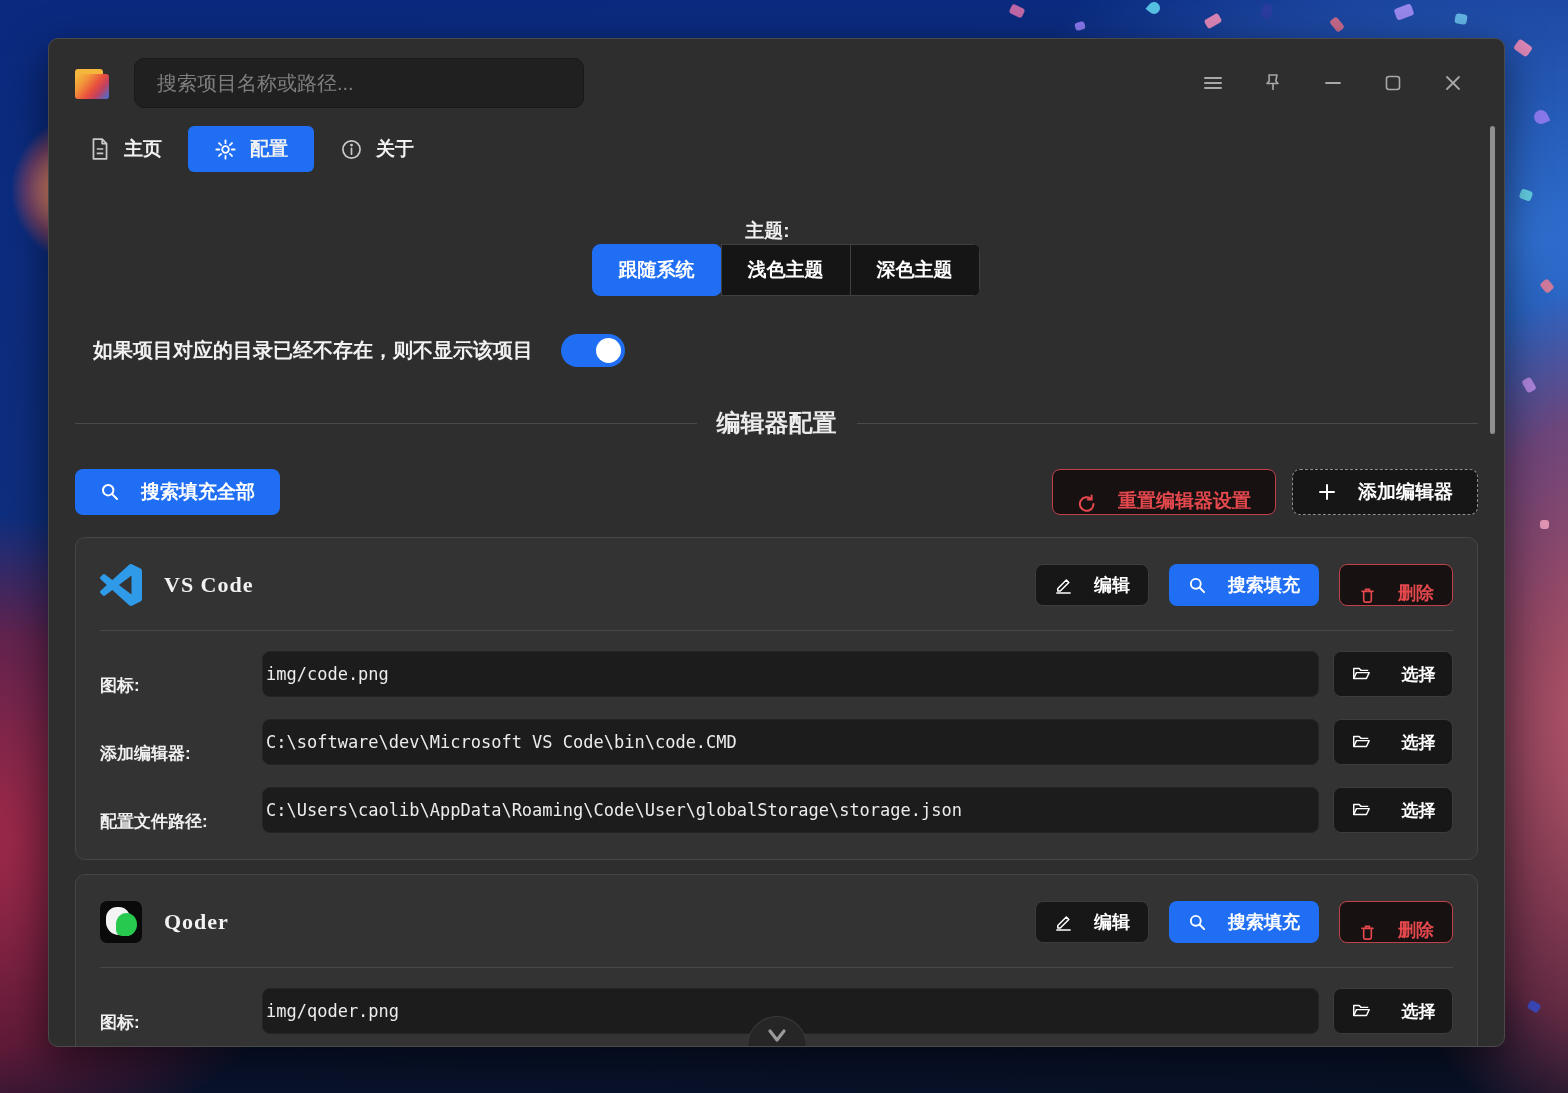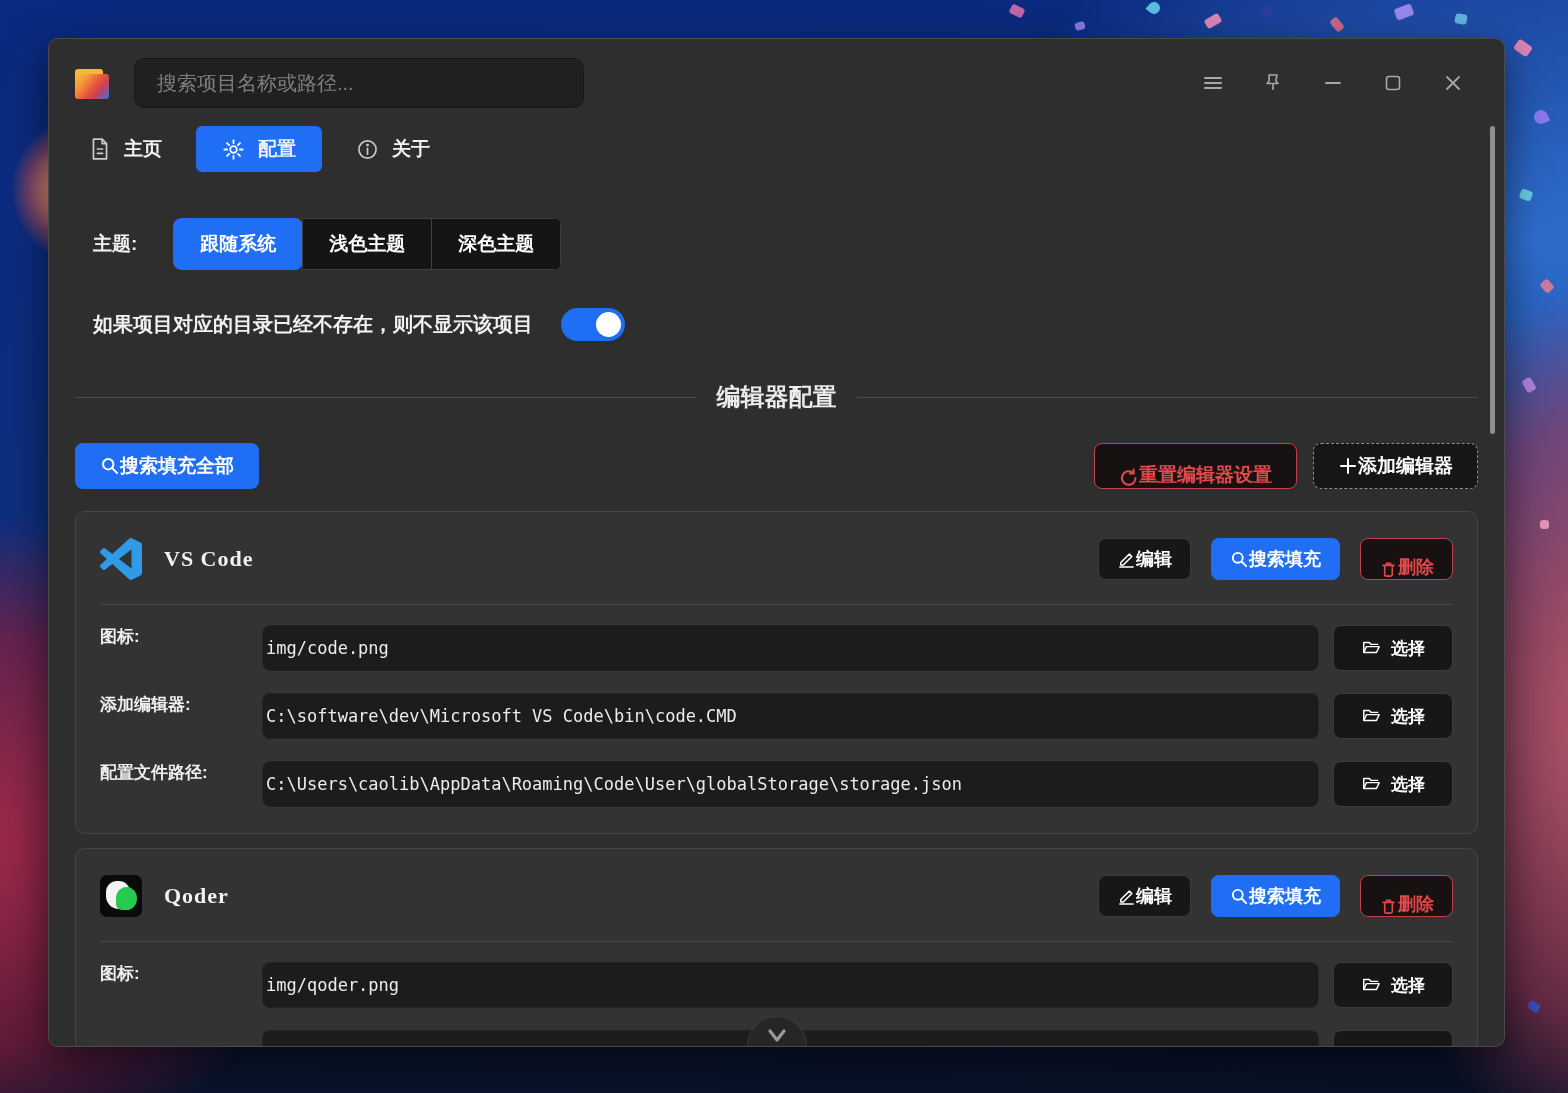--- a/index.html
+++ b/index.html
@@ -32,68 +32,68 @@
     background:linear-gradient(130deg,#f7c03c 0%,#f2953a 28%,#e94f3d 55%,#c2415f 72%,#3b74e0 100%); }
   .search {
     width:450px; height:50px; background:#202020; border:1px solid #191919; border-radius:10px;
     color:#e0e0e0; font-size:20px; padding:0 22px; outline:none; font-family:"Liberation Sans",sans-serif;
   }
   .search::placeholder { color:#7f7f7f; }
   .win-controls { margin-left:auto; display:flex; align-items:center; gap:38px; padding-right:14px; color:#a8a8a8; }
   .win-controls .wbtn { display:flex; align-items:center; justify-content:center; width:22px; height:22px; cursor:pointer; }
 
   
-  .tabs { margin-top:18px; display:flex; align-items:center; gap:20px; }
+  .tabs { margin-top:18px; display:flex; align-items:center; gap:12px; }
   .tab { display:flex; align-items:center; gap:13px; font-size:19px; font-weight:700; color:#f2f2f2;
          padding:10px 14px; border-radius:6px; cursor:pointer; }
   .tab.active { background:#1f6ef3; padding:10px 26px; }
 
   
-  .theme-row { margin-top:46px; margin-left:18px; display:flex; align-items:center; }
+  .theme-row { margin-top:46px; margin-left:18px; display:flex; align-items:center;flex-direction:column; }
   .theme-label { font-size:19px; font-weight:700; color:#f0f0f0; margin-right:36px; }
   .segmented { display:flex; border-radius:8px; overflow:hidden; }
   .seg { padding:12px 26px; font-size:19px; font-weight:700; color:#fff; background:#151515;
          border:1px solid #3f3f3f; cursor:pointer; }
   .seg + .seg { margin-left:-1px; }
   .seg.active { background:#1f6ef3; border-color:#1f6ef3; border-radius:8px; }
 
   
   .toggle-row { margin-top:38px; margin-left:18px; display:flex; align-items:center; }
   .toggle-label { font-size:20px; font-weight:700; color:#f2f2f2; }
   .switch { margin-left:28px; width:64px; height:33px; border-radius:17px; background:#1f6ef3; position:relative; cursor:pointer; flex:none; }
   .switch .knob { position:absolute; right:4px; top:4px; width:25px; height:25px; border-radius:50%; background:#fff; }
 
   
   .section-divider { margin-top:40px; display:flex; align-items:center; gap:20px; }
   .section-divider .line { flex:1; height:1px; background:#4a4a4a; }
   .section-divider .txt { font-size:24px; font-weight:700; color:#ececec; }
 
   
-  .btn { display:inline-flex; align-items:center; justify-content:center; gap:0; border-radius:8px;
+  .btn { display:inline-flex; align-items:center; justify-content:center; gap:21px; border-radius:8px;
          font-weight:700; font-size:19px; height:46px; padding:0 24px; cursor:pointer;
          border:1px solid transparent; color:#fff; font-family:Liberation Serif, serif; }
   .btn-blue   { background:#1f6ef3; }
   .btn-dark   { background:#171717; border-color:#3c3c3c; }
   .btn-danger { background:#181112; border-color:#c0414a; color:#e5484d;align-items:flex-end; }
   .btn-dashed { background:#161616; border:1px dashed #8f8f8f; }
 
   .toolbar { margin-top:30px; display:flex; align-items:center; }
   .toolbar-right { margin-left:auto; display:flex; gap:16px; }
 
   
   .card { margin-top:22px; background:#333333; border:1px solid #464646; border-radius:10px; padding:22px 24px 26px; }
   .card + .card { margin-top:14px; }
   .card-header { display:flex; align-items:center; min-height:50px; }
   .editor-icon { width:42px; height:42px; margin-right:22px; flex:none; }
   .editor-title { font-family:Liberation Serif, serif; font-weight:700; font-size:22px; color:#f2f2f2; letter-spacing:1px; }
   .card-actions { margin-left:auto; display:flex; gap:20px; }
   .card-actions .btn { height:42px; font-size:18px; padding:0 18px; }
   .card-divider { height:1px; background:#484848; margin:20px 0; }
 
-  .field-row { display:flex; align-items:flex-start; }
+  .field-row { display:flex; align-items:flex-end; }
   .field-row + .field-row { margin-top:22px; }
   .field-label { width:162px; flex:none; font-size:17px; font-weight:700; color:#f0f0f0; }
   .field-input { flex:1; height:46px; background:#1c1c1c; border:1px solid #242424; border-radius:8px;
                  display:flex; align-items:center; padding:0 3px;
                  font-family:"DejaVu Sans Mono","Liberation Mono",monospace; font-size:17px; color:#ececec;
                  white-space:nowrap; overflow:hidden; cursor:text; }
   .select-btn { margin-left:14px; width:120px; height:46px; font-size:17px; padding:0; }
 
   
   .qoder-icon { position:relative; background:#0a0a0a; border-radius:7px; overflow:hidden; }

